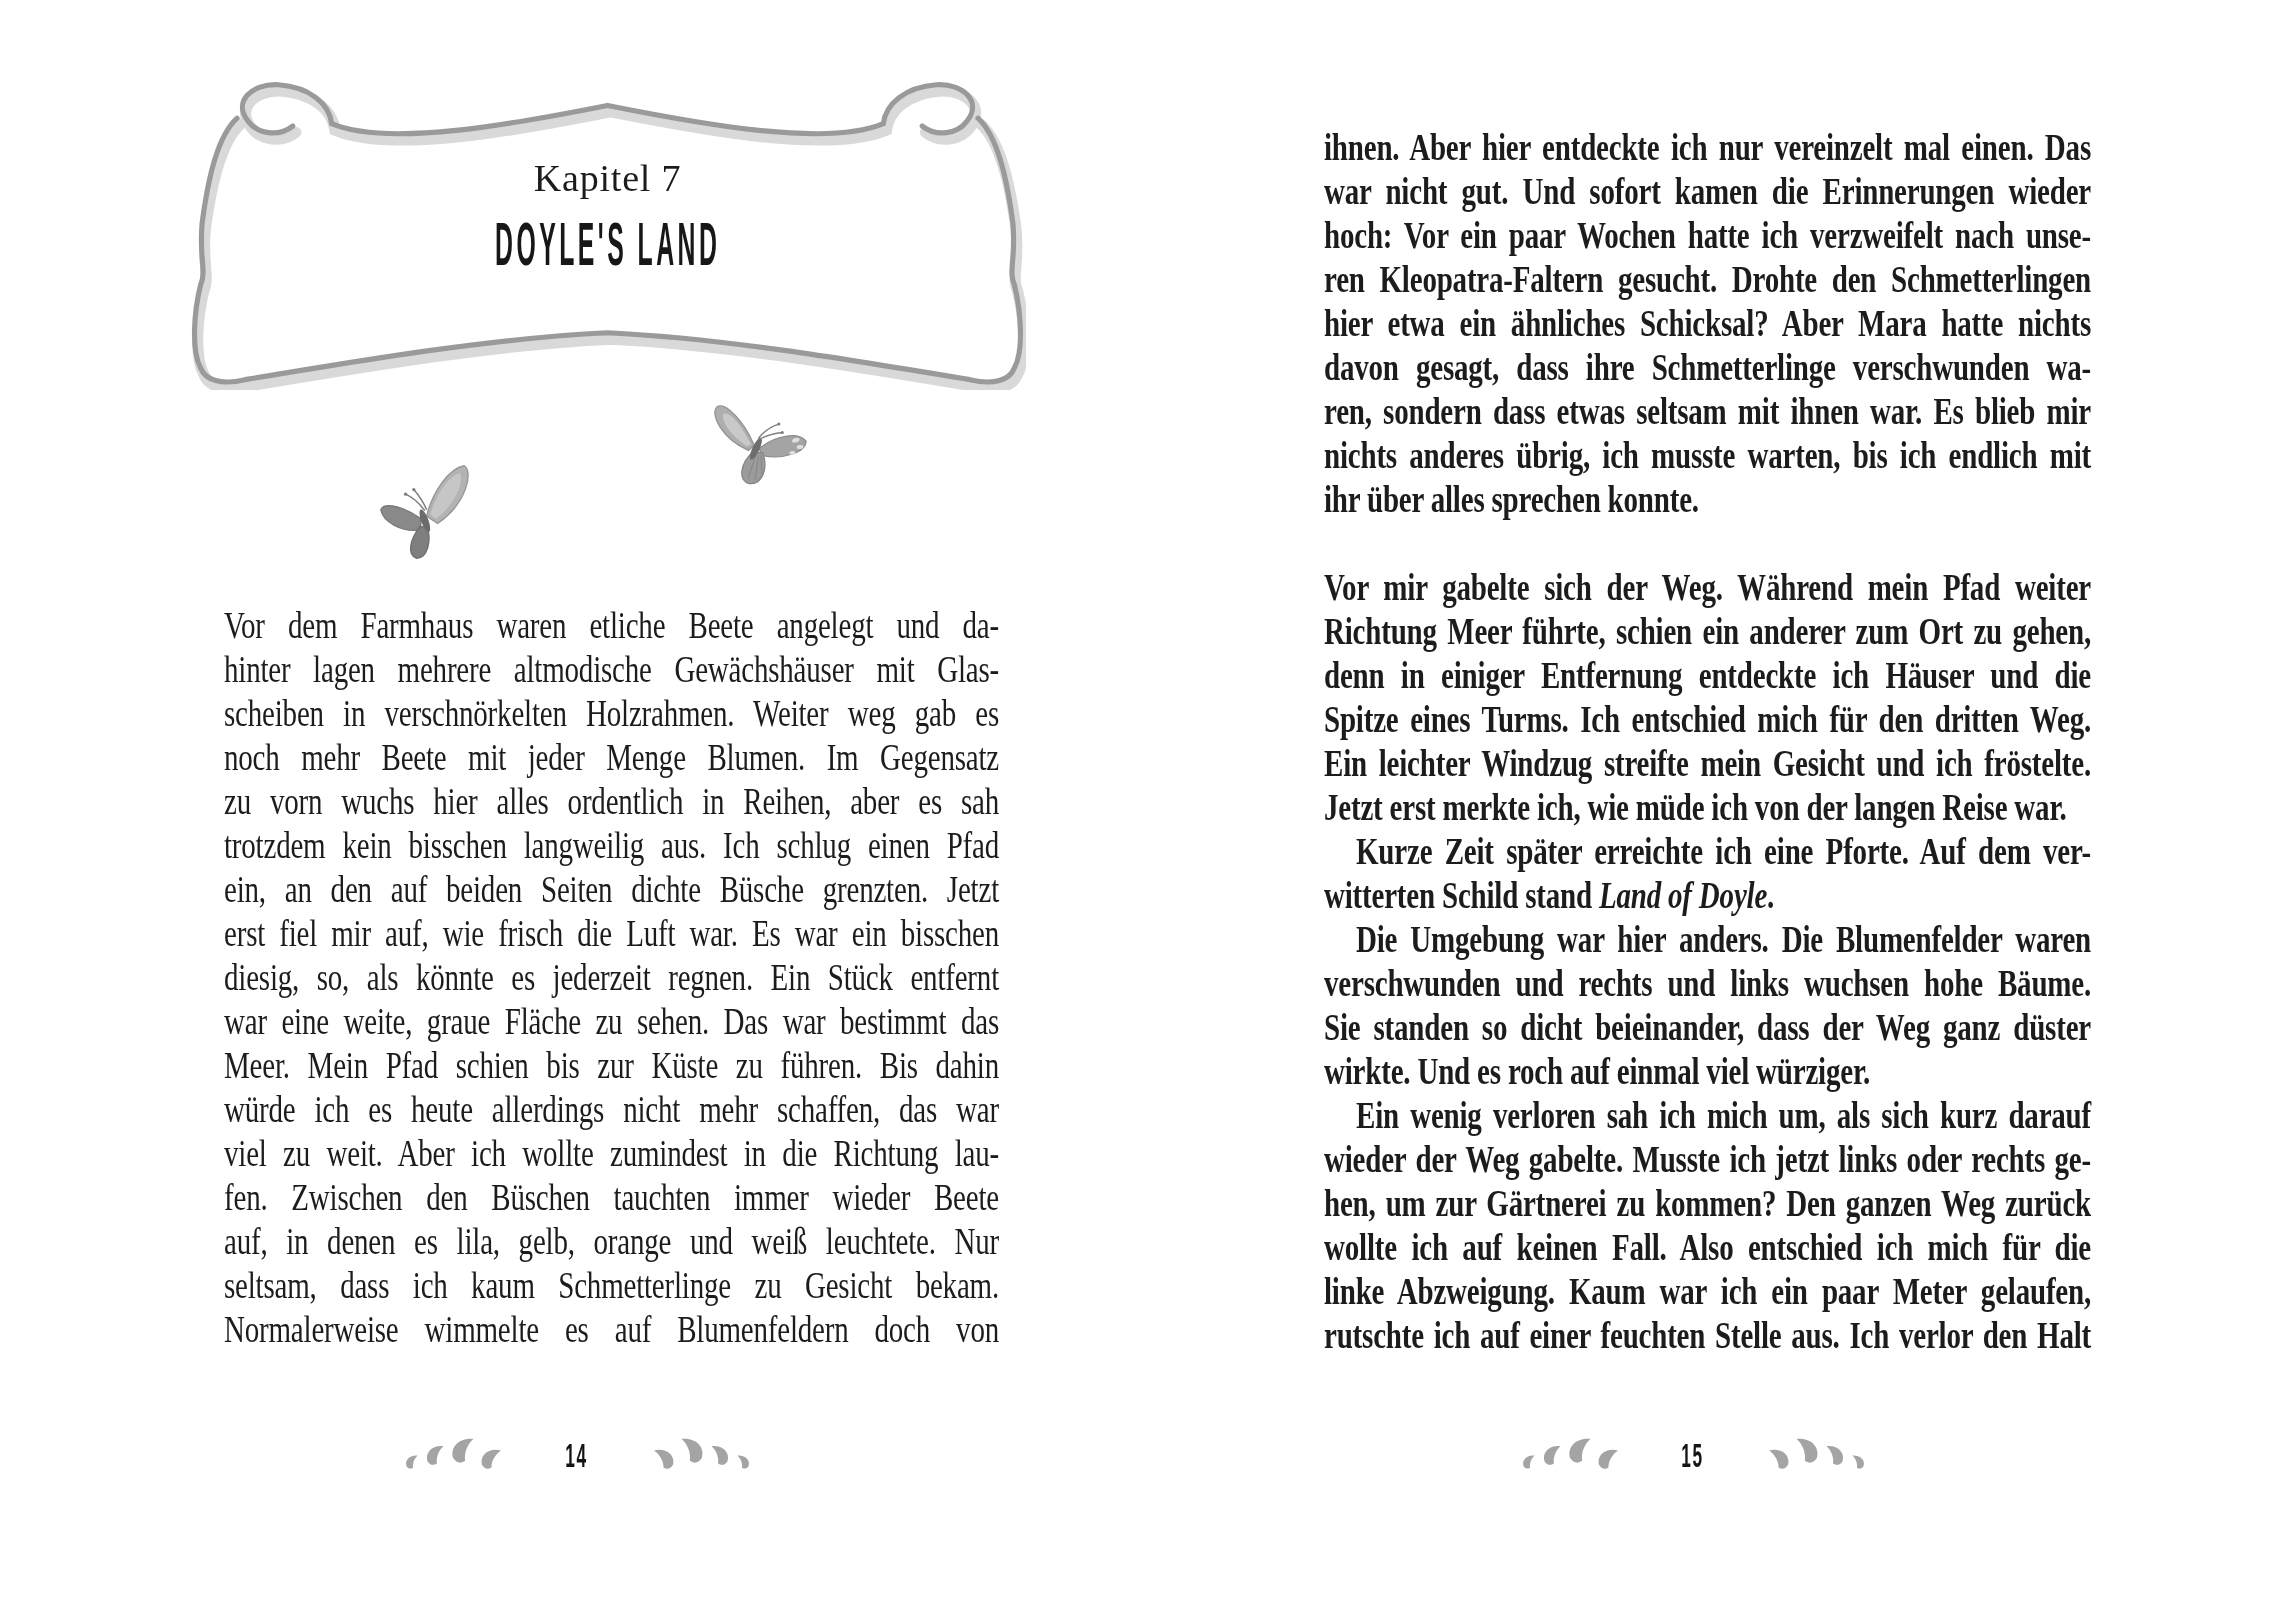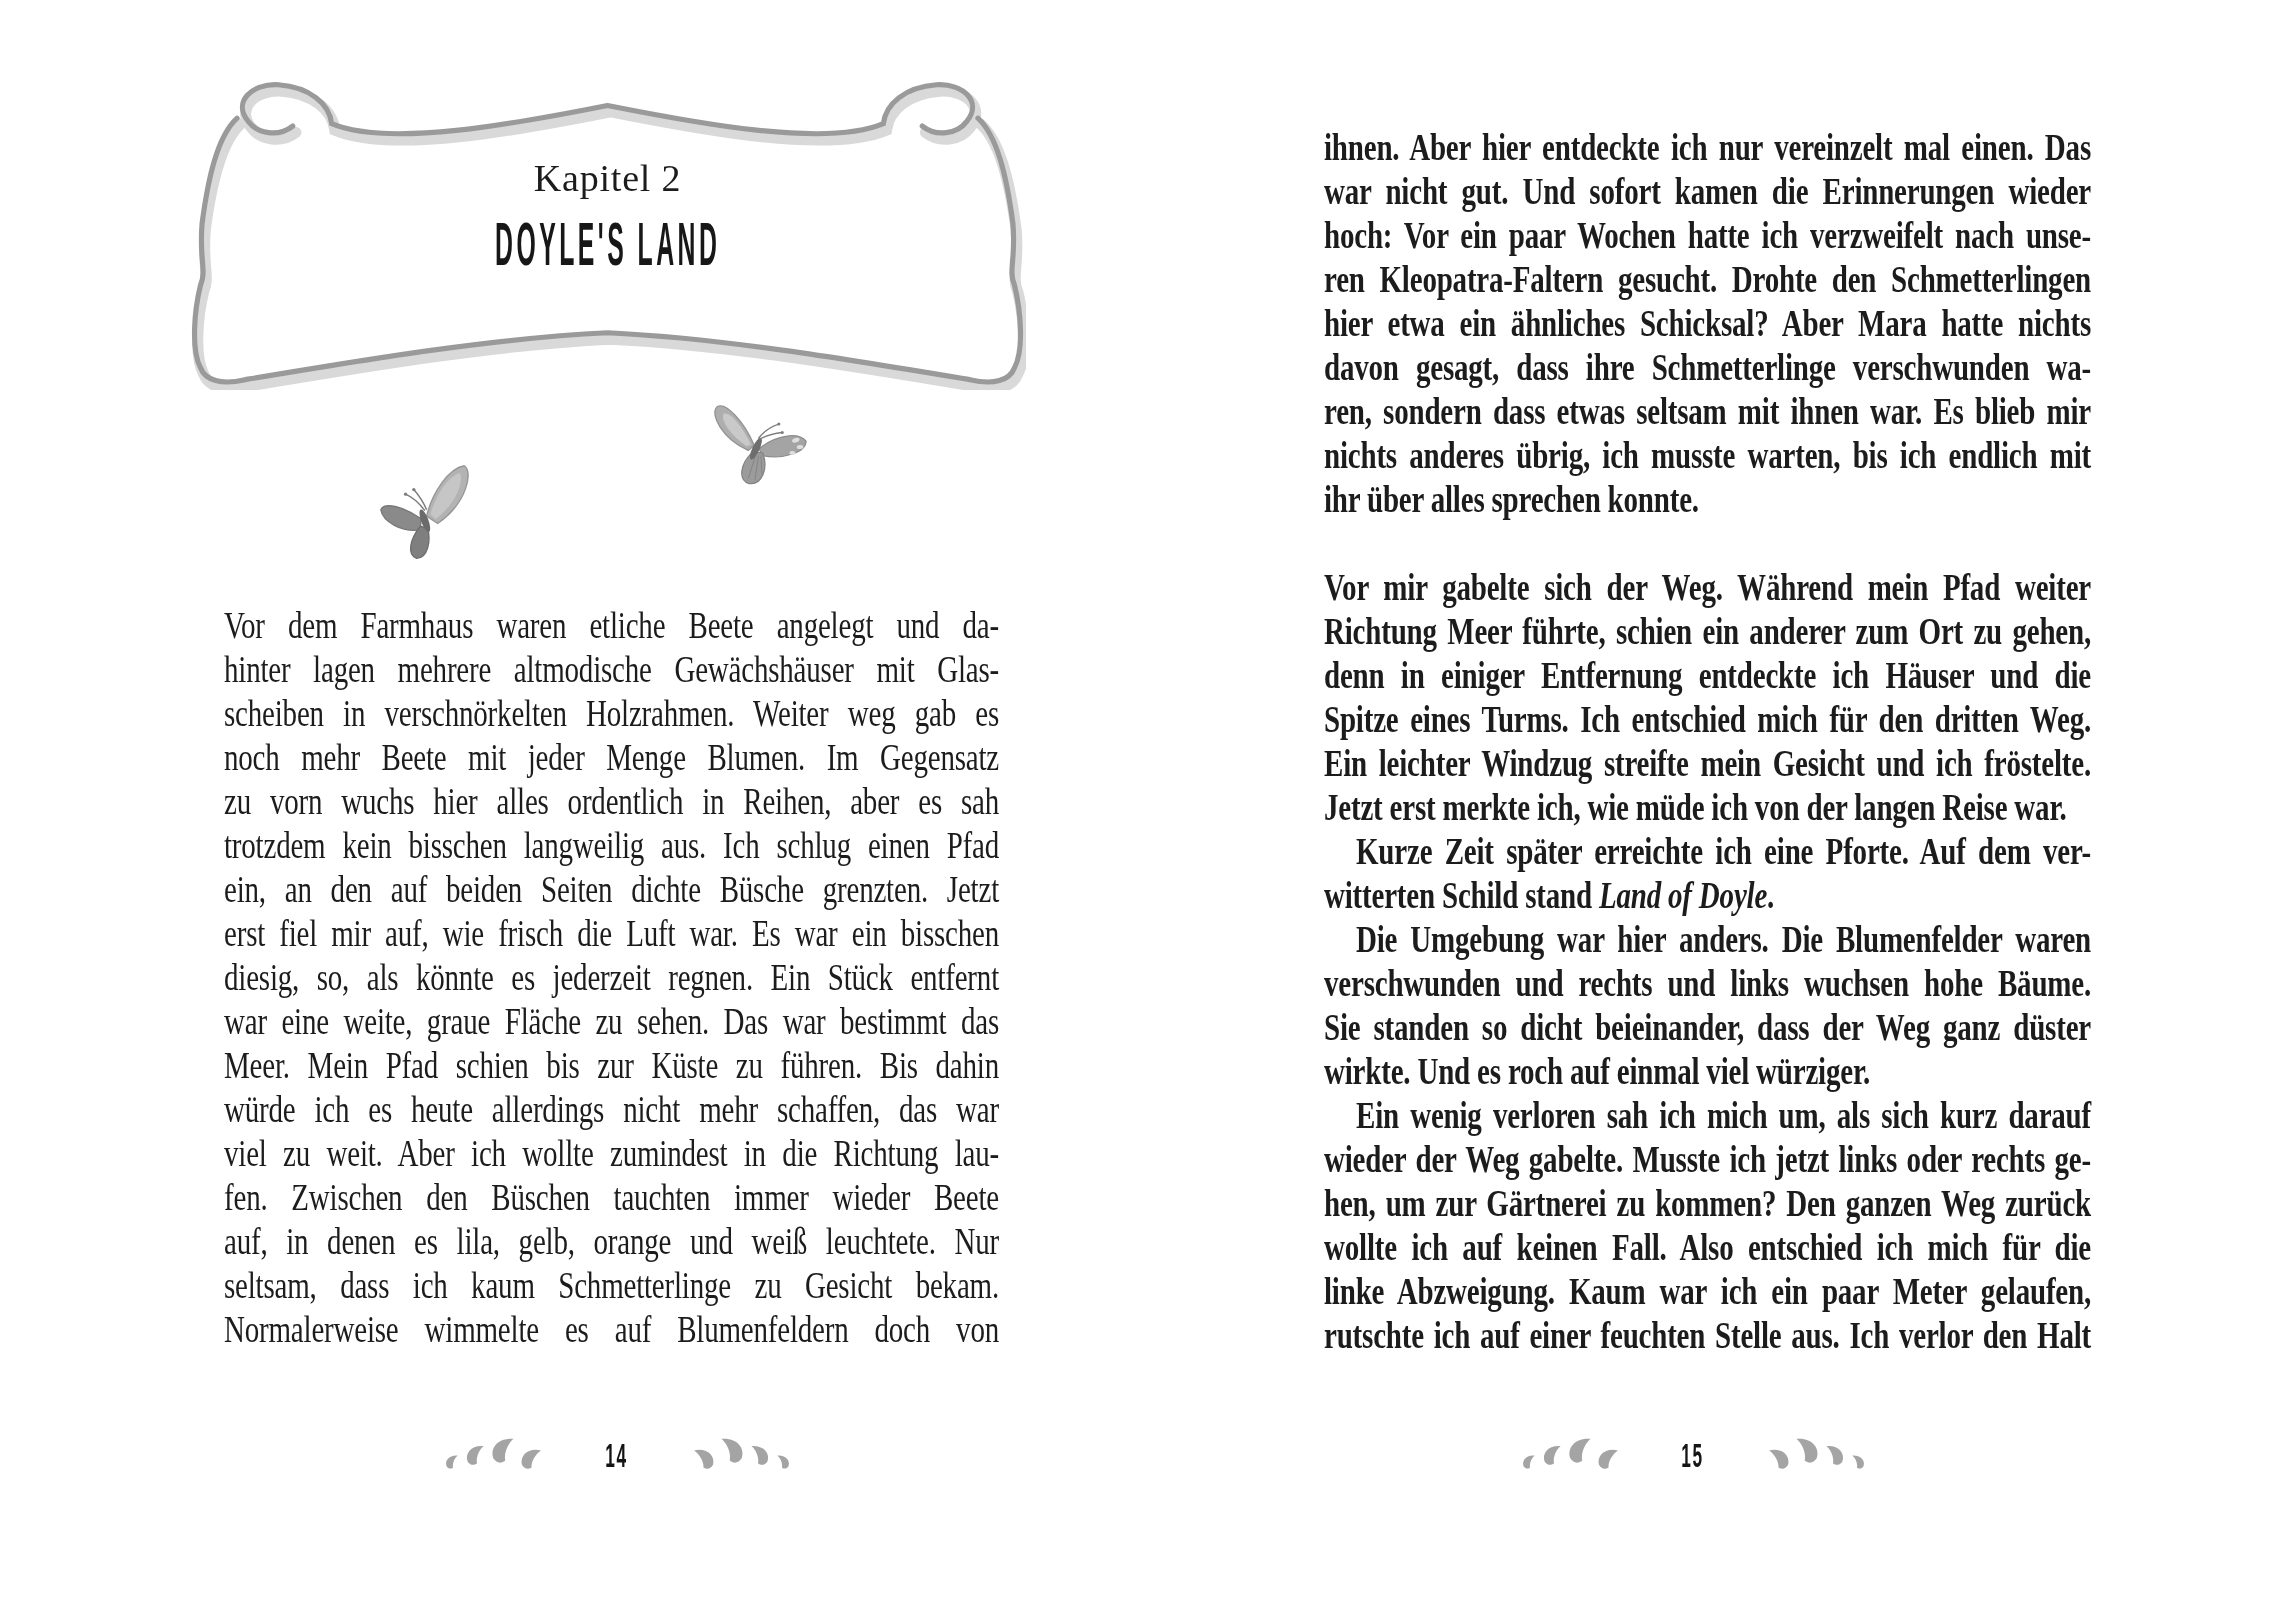--- a/index.html
+++ b/index.html
@@ -40,21 +40,21 @@
   }
   .line.end { text-align-last:left; }
   .line.indent { text-indent:32px; }
   .gap { height:44px; }
   em { font-style:italic; }
   
   .footer {
     position:absolute; top:1430px; height:51px;
     display:flex; align-items:center; justify-content:center; gap:35px;
   }
-  .footer-left  { left:434px;  width:366px;gap:36px; }
+  .footer-left  { left:394px;  width:366px;gap:36px; }
   .footer-right { left:1510px; width:366px; }
   .pagenum { width:51px; text-align:center; }
   .pagenum span{
     display:inline-block;
     font-family:"Liberation Sans","DejaVu Sans",sans-serif;
     font-weight:700; font-size:25.4px; letter-spacing:2.4px; color:#141414;
     transform:scale(0.68,1.32); transform-origin:50% 50%;
   }
   .leafgroup { width:111px; height:41px; }
 </style>
@@ -87,21 +87,21 @@
                    C 642 55, 802 85, 873 55
                    C 876 30, 900 9, 940 6 C 974 4, 998 28, 978 52 C 966 68, 940 72, 922 58"></path>
           <path d="M 60 48 C 36 70, 24 120, 16 180 C 12 225, 22 240, 14 258
                    C 6 290, 2 340, 14 362 C 20 378, 40 384, 70 377
                    C 220 352, 380 325, 526 318
                    C 672 325, 832 352, 982 377
                    C 1012 384, 1032 378, 1038 362 C 1050 340, 1046 290, 1038 258
                    C 1030 240, 1040 225, 1036 180 C 1028 120, 1016 70, 992 48"></path>
         </g>
       </svg>
-      <div class="chapter-label">Kapitel 2</div>
+      <div class="chapter-label">Kapitel 7</div>
       <div class="chapter-title">
         <span>DOYLE'S LAND</span>
       </div>
     </div>
 
     <div class="butterfly butterfly-1">
       <svg viewBox="0 0 120 110">
         <g>
           <path d="M 52 58 C 40 30, 18 6, 8 13 C 0 22, 14 50, 45 64 Z" fill="#aeaeae" stroke="#929292" stroke-width="1.5"></path>
           <path d="M 48 57 C 38 36, 24 18, 16 21 C 12 29, 25 47, 43 59 Z" fill="#c9c9c9"></path>

